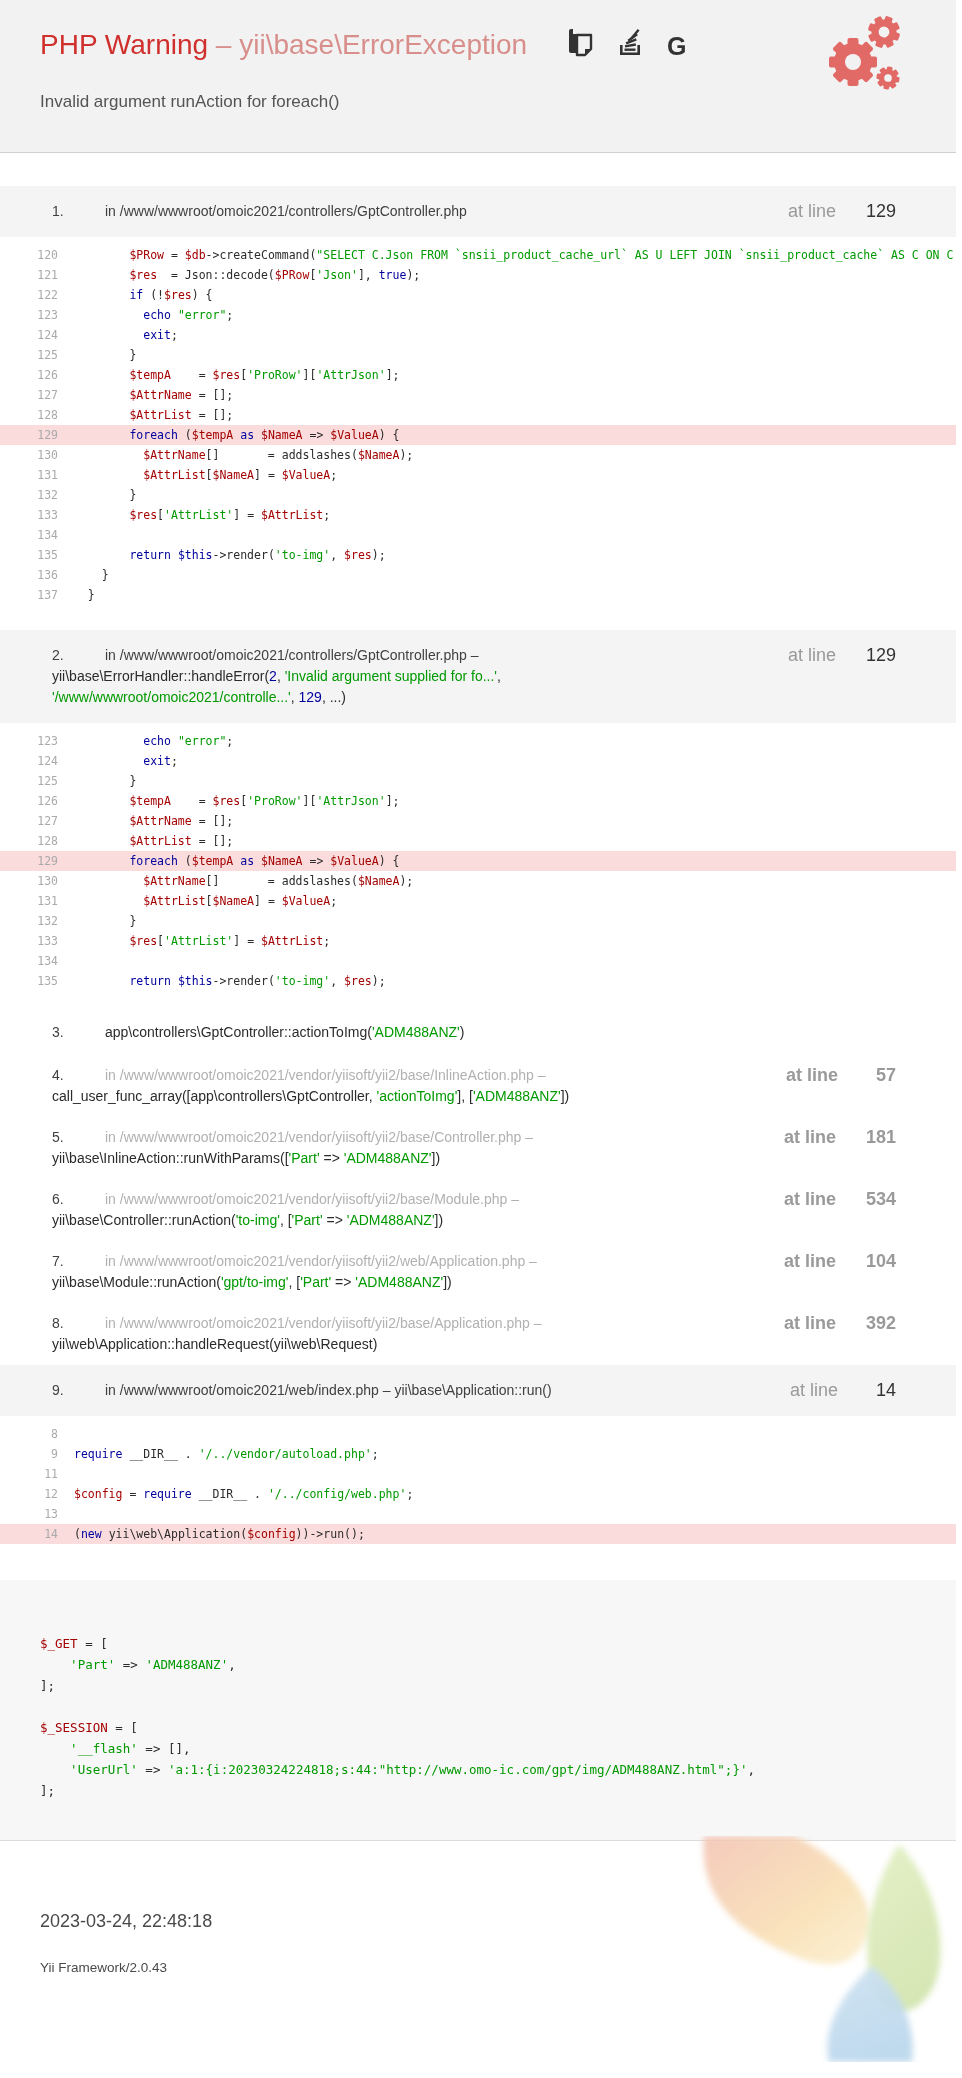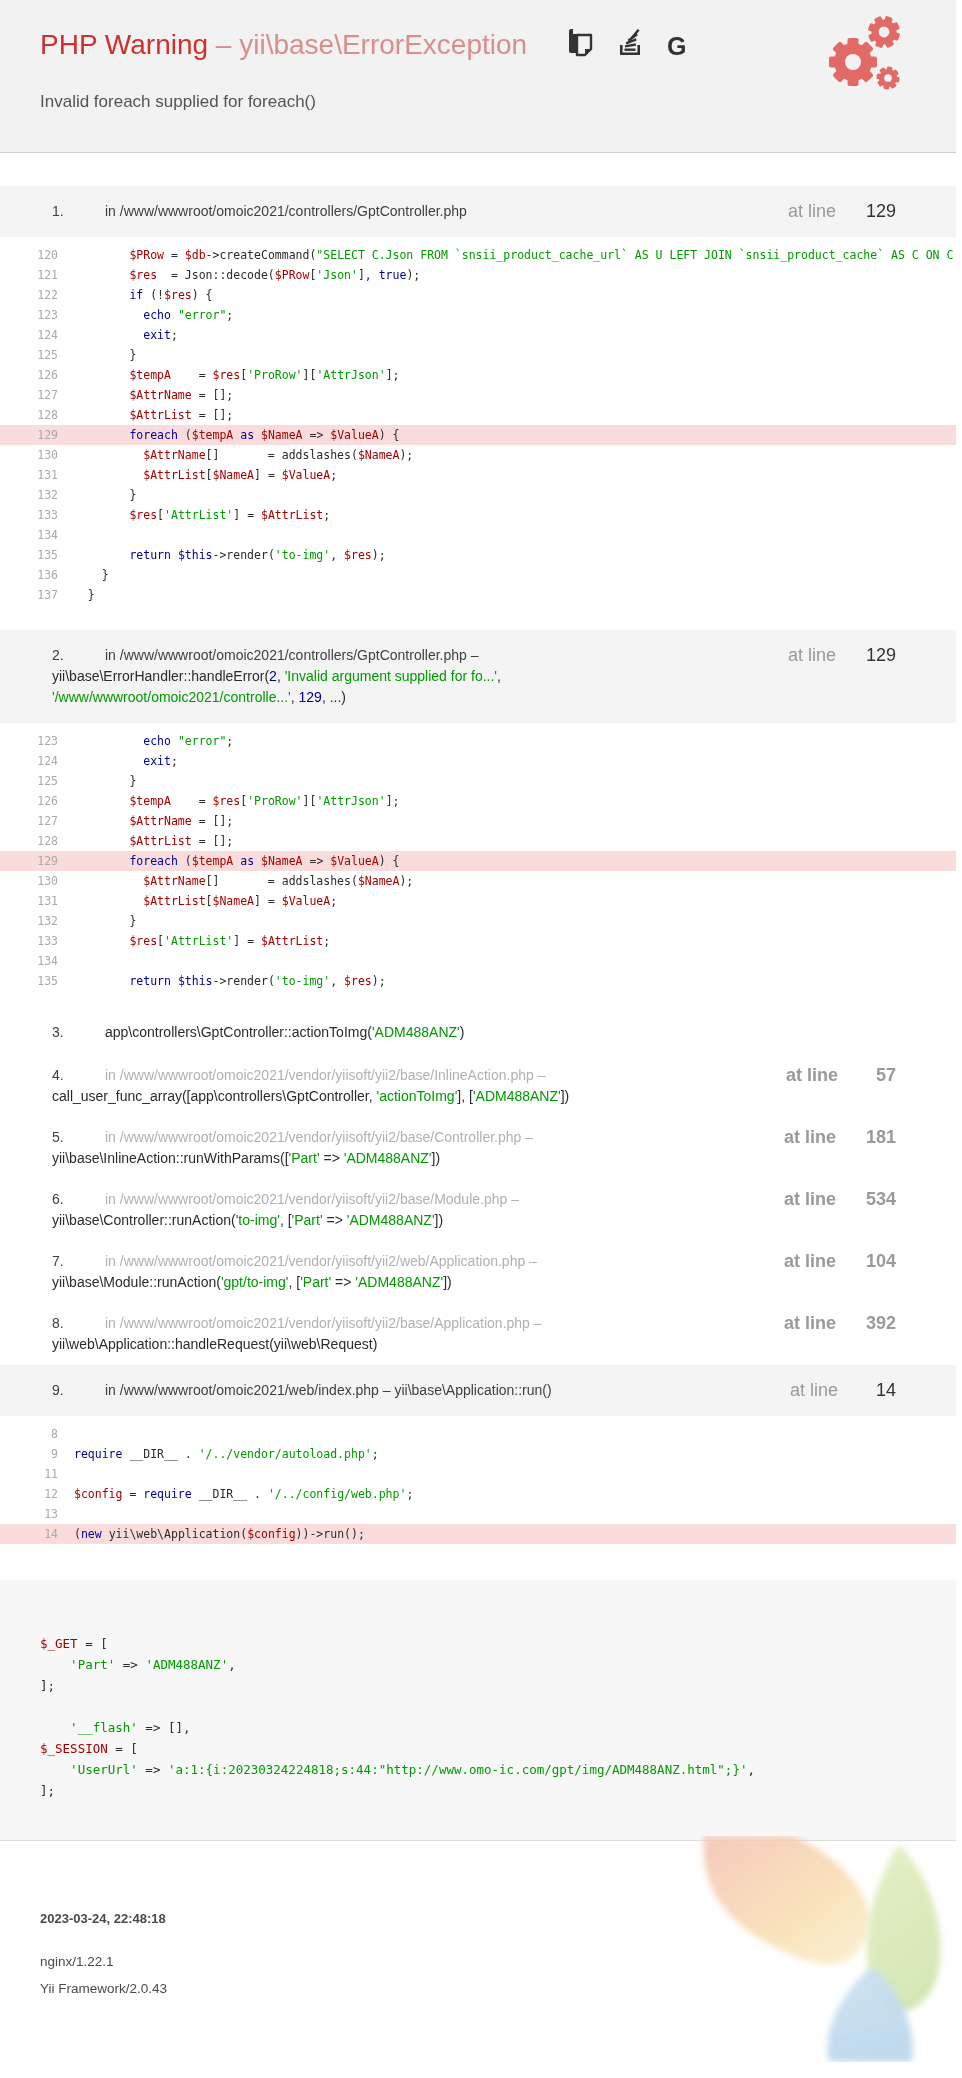--- a/index.html
+++ b/index.html
@@ -77,21 +77,21 @@
     padding: 53px 20px 39px 40px;
     font-family: "DejaVu Sans Mono", monospace;
     font-size: 12.5px;
     line-height: 21px;
     color: #2b2b2b;
   }
   .request .code-line { background: transparent; height: 21px; }
 
   
   .page-footer { position: relative; border-top: 1px solid #dcdcdc; background: #fff; height: 226px; padding: 70px 40px 0 40px; }
-  .timestamp { font-size: 13px; color: #4a4a4a; font-weight: bold; }
+  .timestamp { font-size: 18px; color: #4a4a4a; }
   .server-info { margin-top: 22px; font-size: 13.5px; color: #4a4a4a; line-height: 27px; }
   .petals { position: absolute; right: 0; bottom: 0; pointer-events: none; }
 </style>
 </head>
 <body>
 
 <div class="page">
 
   <div class="page-header">
     <h1 class="page-title">
@@ -116,21 +116,21 @@
             <rect x="7.9" y="17.2" width="11" height="2.4" fill="#333" transform="rotate(-10 13.4 18.4)"></rect>
             <rect x="8.7" y="13.2" width="11" height="2.4" fill="#333" transform="rotate(-22 14.2 14.4)"></rect>
             <rect x="10.2" y="9.3" width="11" height="2.4" fill="#333" transform="rotate(-36 15.7 10.5)"></rect>
             <rect x="12.6" y="5.8" width="11" height="2.4" fill="#333" transform="rotate(-50 18.1 7)"></rect>
           </svg>
         </span>
 
         <span class="tool-icon" style="font-size:25px;font-weight:bold;color:#333;line-height:1;font-family:'Liberation Sans',sans-serif;">G</span>
       </span>
     </h1>
-    <div class="subtitle">Invalid foreach supplied for foreach()</div>
+    <div class="subtitle">Invalid argument runAction for foreach()</div>
 
     <div class="gears">
       <svg width="76" height="78" viewBox="0 0 76 78">
         <g fill="#e26a66">
           <g transform="translate(27,46)">
             <g>
               <rect x="-5.5" y="-24" width="11" height="48" rx="2"></rect>
               <rect x="-5.5" y="-24" width="11" height="48" rx="2" transform="rotate(45)"></rect>
               <rect x="-5.5" y="-24" width="11" height="48" rx="2" transform="rotate(90)"></rect>
               <rect x="-5.5" y="-24" width="11" height="48" rx="2" transform="rotate(135)"></rect>
@@ -218,30 +218,29 @@
         <div class="code-line"><span class="ln">13</span></div>
         <div class="code-line hl"><span class="ln">14</span><span class="tp">(</span><span class="tk">new</span><span class="tp"> yii\web\Application(</span><span class="tv">$config</span><span class="tp">))-&gt;run();</span></div>
       </div>
     </div>
 
   <div class="request" id="request-block">
       <div class="code-line"><span class="tg">$_GET</span><span class="tp"> = [</span></div>
       <div class="code-line"><span class="tp">    </span><span class="ts">'Part'</span><span class="tp"> =&gt; </span><span class="ts">'ADM488ANZ'</span><span class="tp">,</span></div>
       <div class="code-line"><span class="tp">];</span></div>
       <div class="code-line"></div>
+      <div class="code-line"><span class="tg">$_SESSION</span><span class="tp"> = [</span></div>
       <div class="code-line"><span class="tp">    </span><span class="ts">'__flash'</span><span class="tp"> =&gt; [],</span></div>
-      <div class="code-line"><span class="tg">$_SESSION</span><span class="tp"> = [</span></div>
       <div class="code-line"><span class="tp">    </span><span class="ts">'UserUrl'</span><span class="tp"> =&gt; </span><span class="ts">'a:1:{i:20230324224818;s:44:"http://www.omo-ic.com/gpt/img/ADM488ANZ.html";}'</span><span class="tp">,</span></div>
       <div class="code-line"><span class="tp">];</span></div>
     </div>
 
   <div class="page-footer">
     <div class="timestamp">2023-03-24, 22:48:18</div>
     <div class="server-info" id="server-info">
-        <div>nginx/1.22.1</div>
         <div>Yii Framework/2.0.43</div>
       </div>
     <div class="petals">
       <svg width="312" height="226" viewBox="0 0 312 226">
         <defs>
           <linearGradient id="pOrange" x1="0" y1="0" x2="1" y2="1">
             <stop offset="0" stop-color="#f3c4b4" stop-opacity="0.9"></stop>
             <stop offset="0.6" stop-color="#f8ddb0" stop-opacity="0.85"></stop>
             <stop offset="1" stop-color="#fbeec9" stop-opacity="0.8"></stop>
           </linearGradient>

